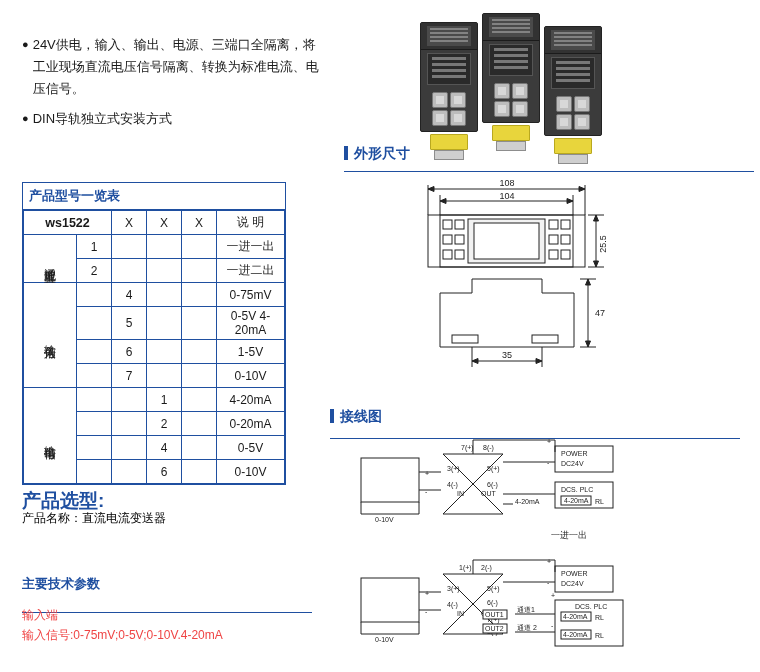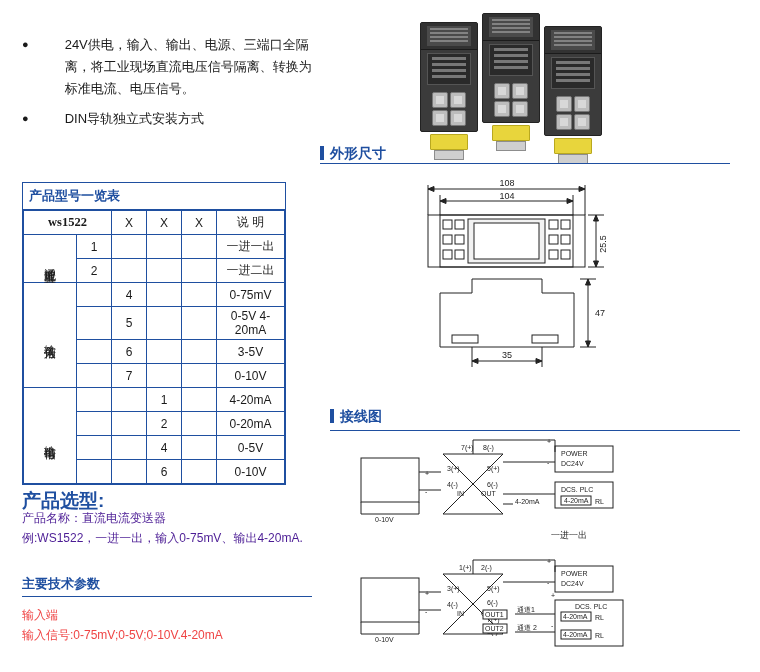--- a/index.html
+++ b/index.html
@@ -7,21 +7,21 @@
     width:760px;height:672px;position:relative;background:#ffffff;
     font-family:"Liberation Sans","DejaVu Sans",sans-serif;
     color:#231f20;overflow:hidden;
   }
   .abs{position:absolute;}
 
   
   #bullets{left:22px;top:34px;width:300px;font-size:13px;line-height:22px;color:#1a1a1a;}
   .bullet-row{display:flex;align-items:flex-start;}
   .dot{font-size:11px;line-height:21px;margin-right:4px;}
-  .bullet-txt{flex:1;margin-left:32px;}
+  .bullet-txt{flex:1;}
 
   
   #photo{left:420px;top:4px;width:230px;height:145px;}
   .module{position:absolute;width:58px;}
   .mod-body{background:#3b3b3b;border:1px solid #222;border-radius:2px;position:relative;}
   .mod-top{height:26px;background:#323232;border-bottom:1px solid #1b1b1b;}
   .mod-label{position:absolute;top:3px;left:6px;right:6px;height:20px;background:#4a4a4a;}
   .mod-label i{display:block;height:2px;background:#9a9a9a;margin:2px 3px;opacity:.7;}
   .mod-screen{height:30px;margin:3px 6px;background:#2a2a2a;border:1px solid #555;}
   .mod-screen b{display:block;height:3px;background:#8c8c8c;margin:3px 4px;opacity:.8;font-weight:normal;}
@@ -37,34 +37,34 @@
         vertical-align:-2px;}
   .sec-underline{border-bottom:1.5px solid #1f4fa0;}
 
   
   #tablebox{left:22px;top:182px;width:262px;border:1.5px solid #1f4fa0;}
   #tbl-title{font-size:13px;font-weight:bold;color:#1f4fa0;padding:4px 6px;border-bottom:1.5px solid #1f4fa0;}
   table.model{border-collapse:collapse;width:100%;font-size:12px;}
   table.model td{border:1px solid #1f4fa0;padding:2px 4px;height:19px;text-align:center;color:#1a1a1a;}
   td.code{width:26px;}
   td.desc{text-align:left;padding-left:10px;}
-  td.modelname{font-weight:bold;text-align:left;padding-left:4px;font-size:12.5px;font-family:Liberation Serif, serif;}
+  td.modelname{font-weight:bold;text-align:left;padding-left:4px;font-size:12.5px;}
   td.vlabel{width:44px;}
   .vert{writing-mode:vertical-rl;text-orientation:upright;letter-spacing:1px;line-height:1;display:inline-block;}
   #tbl-note{font-size:9px;color:#333;padding:4px 5px;line-height:13px;border-top:1px solid #1f4fa0;}
 
   
   #sel-head{left:22px;top:488px;font-size:19px;color:#1f4fa0;font-weight:bold;}
-  #sel-body{left:22px;top:508px;font-size:12px;line-height:20px;color:#4c1d95;}
-  #spec-head{left:22px;top:575px;width:290px;font-size:13px;color:#1f4fa0;font-weight:bold;padding-bottom:3px;}
+  #sel-body{left:22px;top:508px;font-size:12px;line-height:20px;color:#000000;}
+  #spec-head{left:22px;top:575px;width:290px;font-size:13px;color:#1f4fa0;font-weight:bold;padding-bottom:19px;}
   #spec-body{left:22px;top:605px;font-size:12px;line-height:20px;color:#ef4444;}
 
   
-  #dim-head{left:320px;top:145px;width:410px;padding-bottom:0;}
-  #wire-head{left:330px;top:408px;width:410px;padding-bottom:4px;}
+  #dim-head{left:344px;top:145px;width:410px;padding-bottom:8px;}
+  #wire-head{left:330px;top:408px;width:410px;padding-bottom:12px;}
 
   
   #dimbox{left:410px;top:175px;width:220px;height:220px;}
   #wirebox{left:355px;top:432px;width:330px;height:230px;}
   svg{display:block;}
 </style>
 </head>
 <body>
 
 <div class="abs" id="bullets">
@@ -204,21 +204,21 @@
       <td class="code">5</td>
       <td></td>
       <td></td>
       <td class="desc">0-5V    4-20mA</td>
     </tr>
     <tr>
       <td></td>
       <td class="code">6</td>
       <td></td>
       <td></td>
-      <td class="desc">3-5V</td>
+      <td class="desc">1-5V</td>
     </tr>
     <tr>
       <td></td>
       <td class="code">7</td>
       <td></td>
       <td></td>
       <td class="desc">0-10V</td>
     </tr>
 
     <tr>
@@ -252,21 +252,20 @@
       <td></td>
       <td class="desc">0-10V</td>
     </tr>
   </tbody>
     </table>
 </div>
 
 <div class="abs" id="sel-head">产品选型:</div>
 <div class="abs" id="sel-body">
   <div>产品名称：直流电流变送器</div>
-  <div>例:WS1522，一进一出，输入0-75mV、输出4-20mA.</div>
 </div>
 
 <div class="abs sec-underline" id="spec-head">主要技术参数</div>
 <div class="abs" id="spec-body">
   <div>输入端</div>
   <div>输入信号:0-75mV;0-5V;0-10V.4-20mA</div>
 </div>
 
 <div class="abs sec-head sec-underline" id="dim-head">
   <span class="bar"></span><span>外形尺寸</span>

